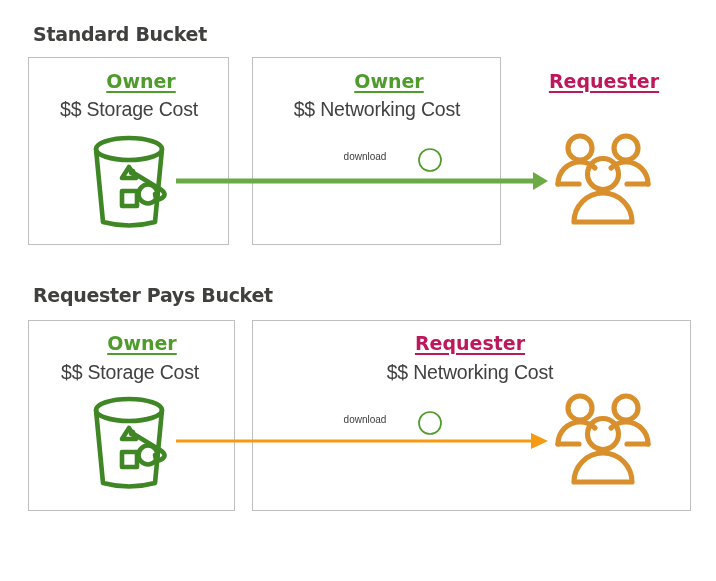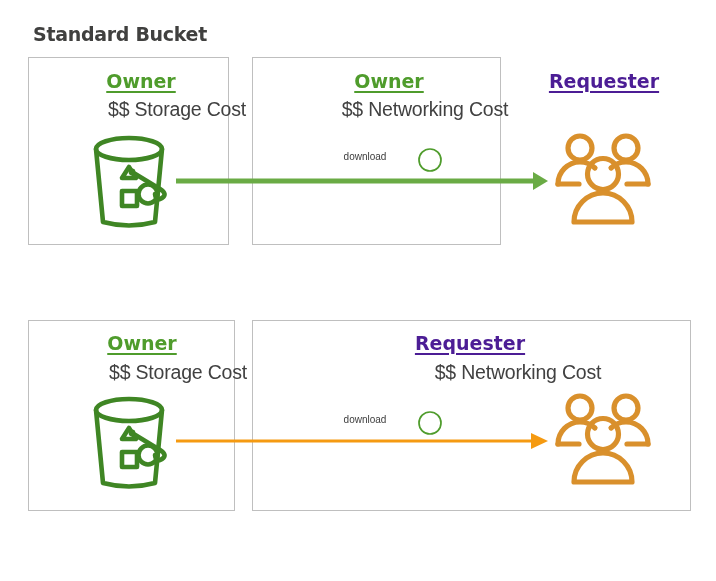--- a/index.html
+++ b/index.html
@@ -54,32 +54,31 @@
     font-family: "DejaVu Sans", sans-serif;
     font-weight: bold;
     font-size: 19px;
     text-decoration: underline;
     text-underline-offset: 3px;
     text-decoration-thickness: 2px;
     white-space: nowrap;
     transform: translateX(-50%);
   }
   .role-owner     { color: #4f9c2c; margin-left: 12px; }
-  .role-requester { color: #4c1d95; }
+  .role-requester { color: #be185d; }
 
   .cost-label {
     position: absolute;
     font-family: "Liberation Sans", sans-serif;
     font-weight: normal;
     font-size: 19.5px;
     color: #414141;
     white-space: nowrap;
     transform: translateX(-50%);
     letter-spacing: -0.2px;
-    margin-left: 48px;
   }
 
   .download-label {
     position: absolute;
     font-family: "Liberation Sans", sans-serif;
     font-size: 10px;
     color: #3d3d3d;
     white-space: nowrap;
     transform: translateX(-50%);
   }
@@ -169,20 +168,21 @@
         <path d="M5 54 L26 54"></path>
         <circle cx="73" cy="18" r="12"></circle>
         <path d="M95 54 a22 22 0 0 0 -22 -22 a22 22 0 0 0 -15 6"></path>
         <path d="M95 54 L74 54"></path>
         <circle cx="50" cy="44" r="15.5"></circle>
         <path d="M21 92 a29 29 0 0 1 58 0 Z"></path>
       </g>
     </svg>
   </div>
 
+  <div class="section-title" id="title-reqpays">Requester Pays Bucket</div>
 
   <div class="panel" id="panel-rp-storage"></div>
   <div class="panel" id="panel-rp-network"></div>
 
   <div class="role-label role-owner" id="lbl-rp-owner">Owner</div>
   <div class="cost-label" id="lbl-rp-cost-1">$$ Storage Cost</div>
 
   <div class="role-label role-requester" id="lbl-rp-requester">Requester</div>
   <div class="cost-label" id="lbl-rp-cost-2">$$ Networking Cost</div>
 

